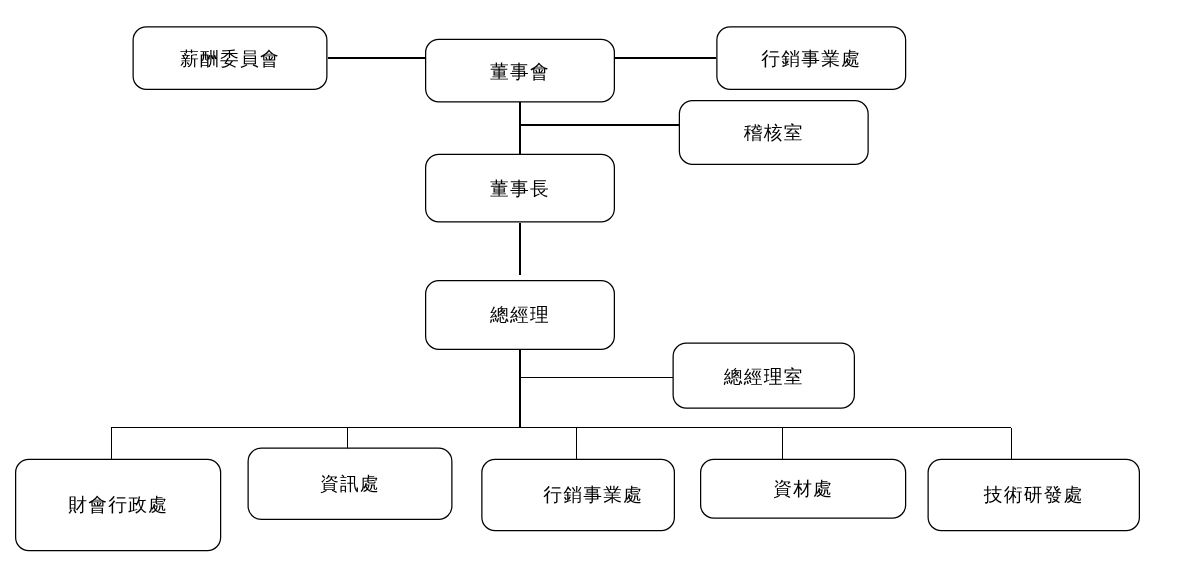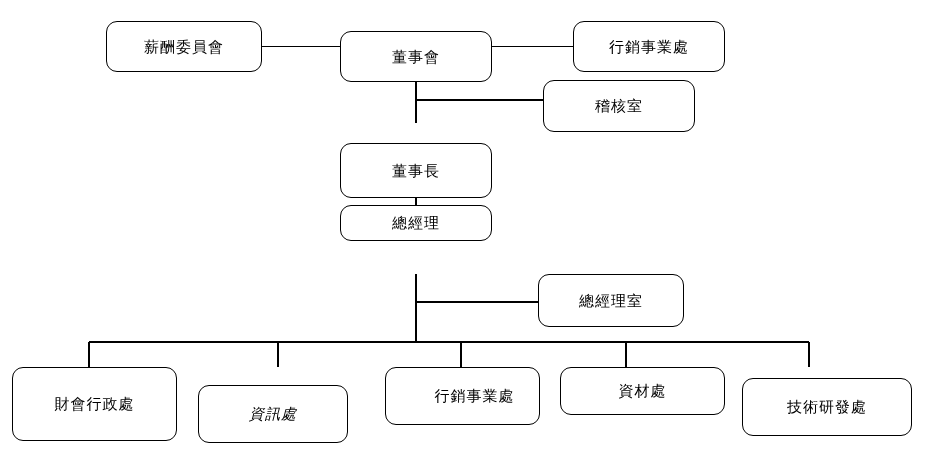--- a/index.html
+++ b/index.html
@@ -87,45 +87,45 @@
   </div>
 
   <div class="node" style="left:573px; top:21px; width:152px; height:51px;">
     <span class="node-label">行銷事業處</span>
   </div>
 
   <div class="node" style="left:543px; top:80px; width:152px; height:52px;">
     <span class="node-label">稽核室</span>
   </div>
 
-  <div class="node" style="left:340px; top:123px; width:152px; height:55px;margin-top:20px;">
+  <div class="node" style="left:340px; top:123px; width:152px; height:55px;">
     <span class="node-label">董事長</span>
   </div>
 
-  <div class="node" style="left:340px; top:205px; width:152px; height:36px;">
+  <div class="node" style="left:340px; top:224px; width:152px; height:56px;">
     <span class="node-label">總經理</span>
   </div>
 
   <div class="node" style="left:538px; top:274px; width:146px; height:53px;">
     <span class="node-label">總經理室</span>
   </div>
 
   <div class="node" style="left:12px; top:367px; width:165px; height:74px;">
     <span class="node-label">財會行政處</span>
   </div>
 
-  <div class="node" style="left:198px; top:385px; width:150px; height:58px;font-style:italic;">
+  <div class="node" style="left:198px; top:358px; width:164px; height:58px;">
     <span class="node-label">資訊處</span>
   </div>
 
   <div class="node" style="left:385px; top:367px; width:155px; height:58px;padding-left:24px;">
     <span class="node-label">行銷事業處</span>
   </div>
 
   <div class="node" style="left:560px; top:367px; width:165px; height:48px;">
     <span class="node-label">資材處</span>
   </div>
 
-  <div class="node" style="left:742px; top:367px; width:170px; height:58px;margin-top:11px;">
+  <div class="node" style="left:742px; top:367px; width:170px; height:58px;">
     <span class="node-label">技術研發處</span>
   </div>
 
 </div>
 
 </body></html>

